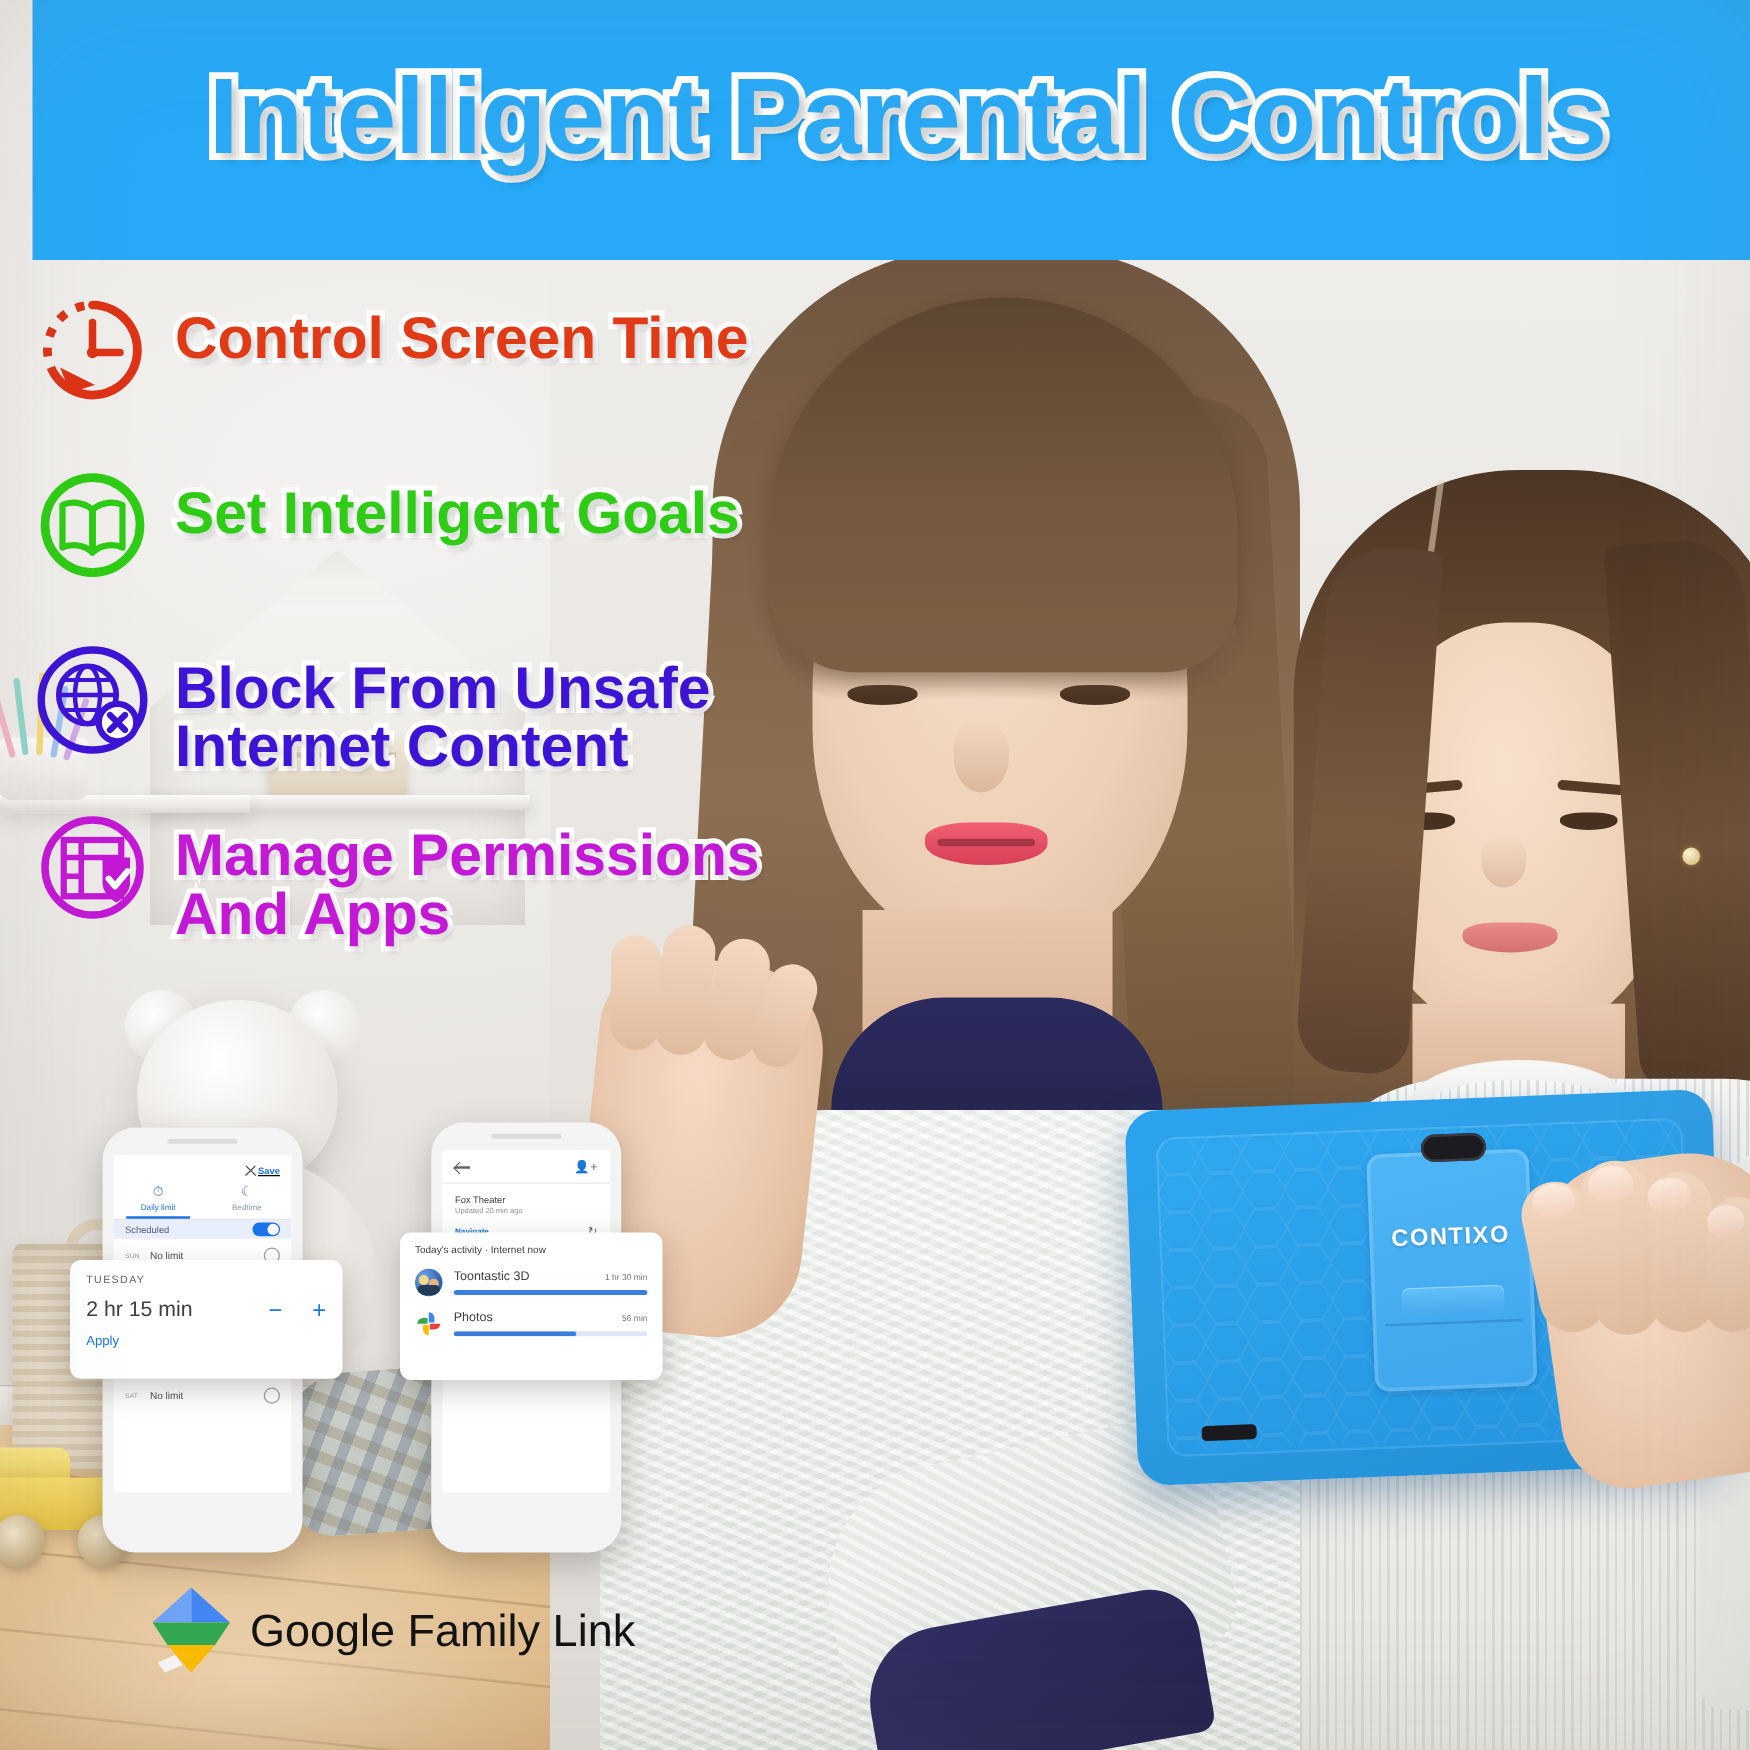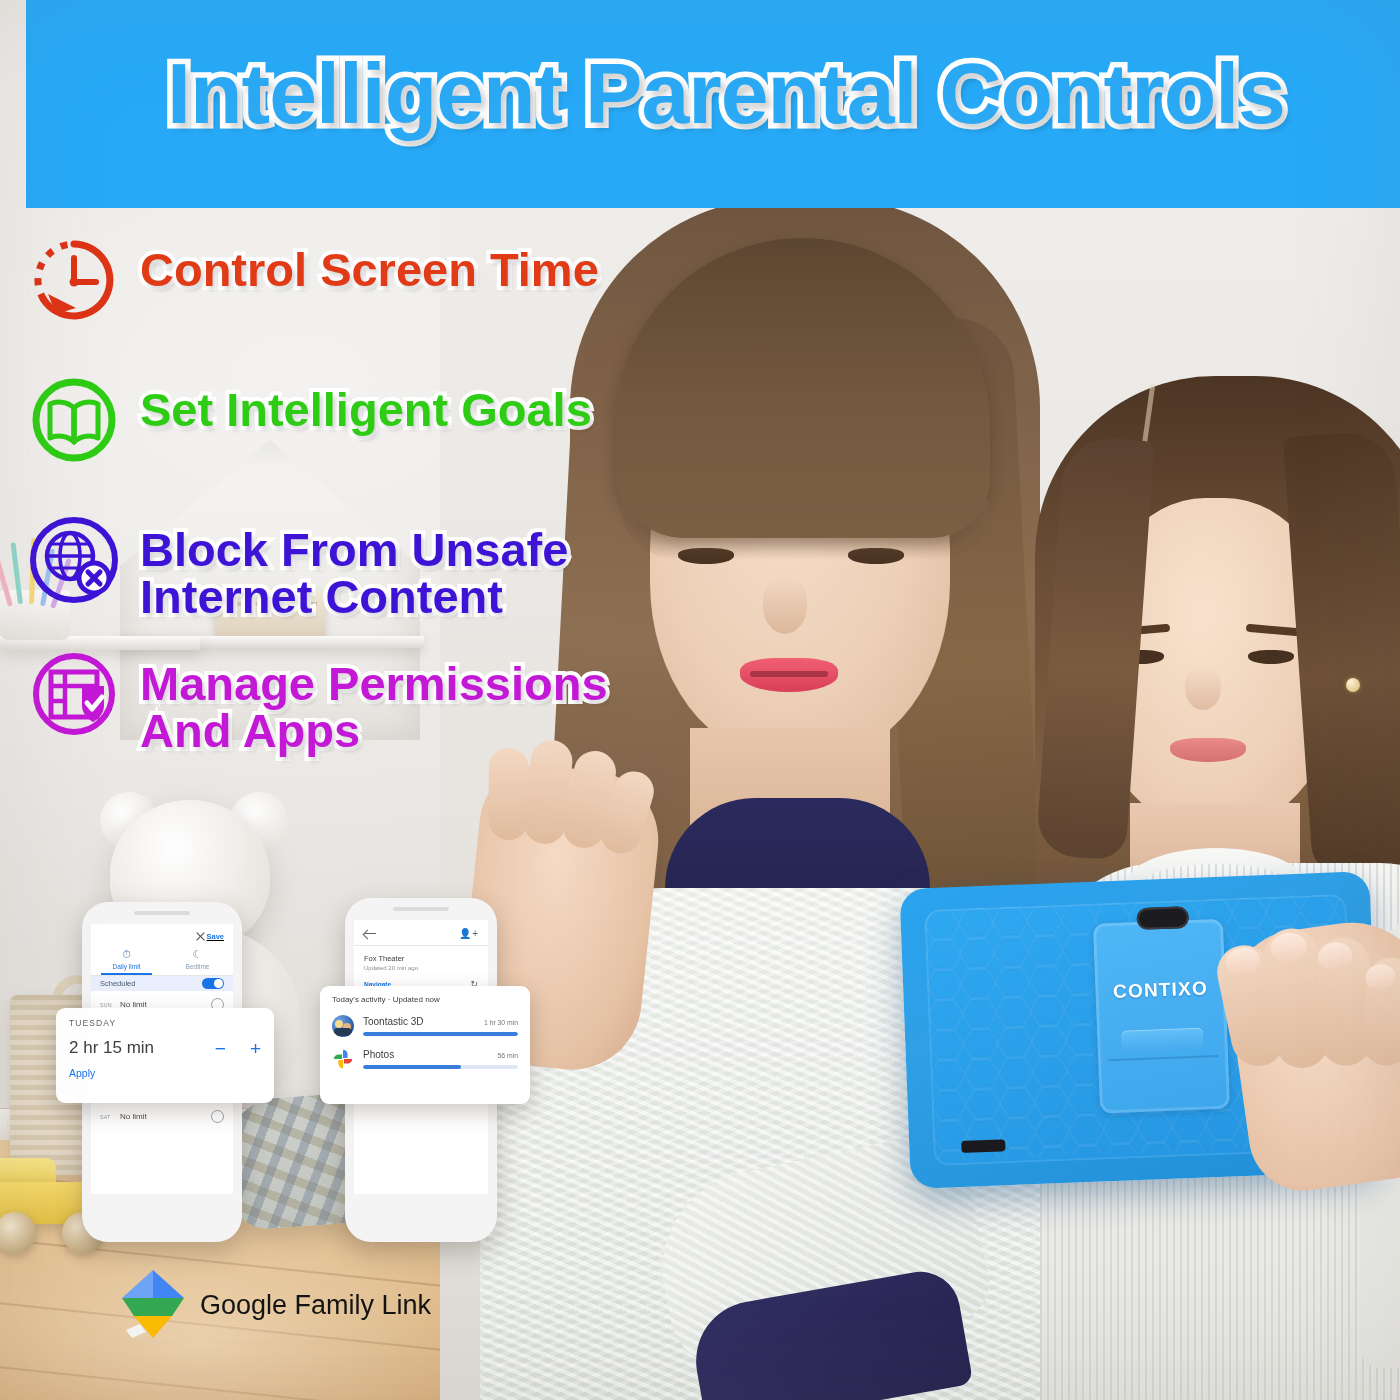--- a/index.html
+++ b/index.html
@@ -542,21 +542,21 @@
   .ac-nm{ font-size:10px; color:#3c4043; }
   .ac-tm{ font-size:6.8px; color:#70757a; }
   .ac-bar{ height:4px; border-radius:3px; background:#dfe6f5; margin-top:5px; position:relative; overflow:hidden; }
   .ac-fill{ position:absolute; left:0; top:0; bottom:0; background:#3b7ddd; border-radius:3px; }
 
   
   #family-link{
     position:absolute; left:120px; top:1268px; display:flex; align-items:center; gap:14px;
   }
   .fl-kite{ position:relative; width:66px; height:74px; }
-  .fl-name{ font-size:27px; color:#141414; font-family:"Liberation Sans", sans-serif; }
+  .fl-name{ font-size:36px; color:#141414; font-family:"Liberation Sans", sans-serif; }
 
   
   .vignette{
     position:absolute; inset:0; pointer-events:none;
     box-shadow: inset 0 0 120px rgba(120,110,100,.10);
   }
 </style>
 </head>
 <body>
 
@@ -845,21 +845,21 @@
         <div class="dn">Alexandria's Nexus 5</div>
         <div class="du">
           <span class="lock-badge">🔒</span>
           <span class="dl">Unlocked</span>
         </div>
       </div>
     </div>
   </div>
 
   <div id="activity-card">
-    <div class="ac-title">Today's activity · Updated now</div>
+    <div class="ac-title">Today's activity · Internet now</div>
 
     <div class="ac-item">
       <div class="ac-ic" style="background:radial-gradient(circle at 30% 30%,#6fa8e8,#2b5fa8 70%);">
         <div style="position:absolute;left:3px;top:5px;width:8px;height:8px;border-radius:50%;background:#f6d98b;"></div>
         <div style="position:absolute;left:11px;top:8px;width:8px;height:8px;border-radius:50%;background:#e8b57f;"></div>
         <div style="position:absolute;left:2px;bottom:1px;width:18px;height:8px;border-radius:4px 4px 0 0;background:#243a55;"></div>
       </div>
       <div class="ac-body">
         <div class="ac-row">
           <span class="ac-nm">Toontastic 3D</span>

